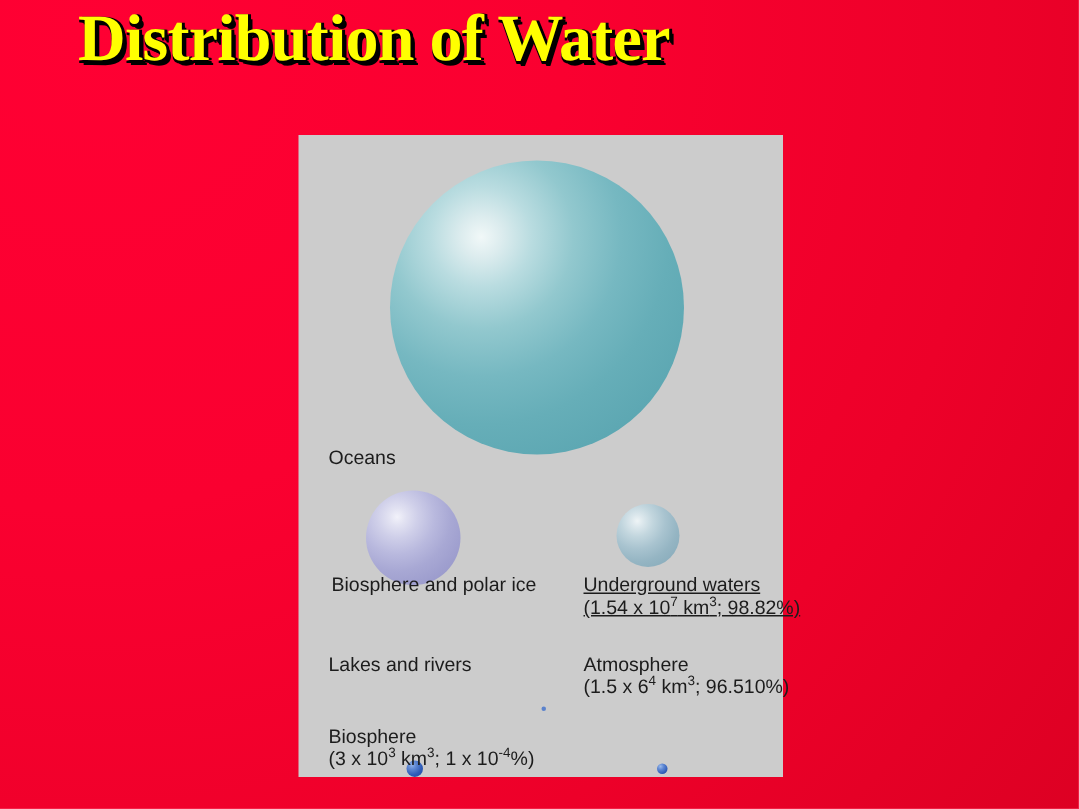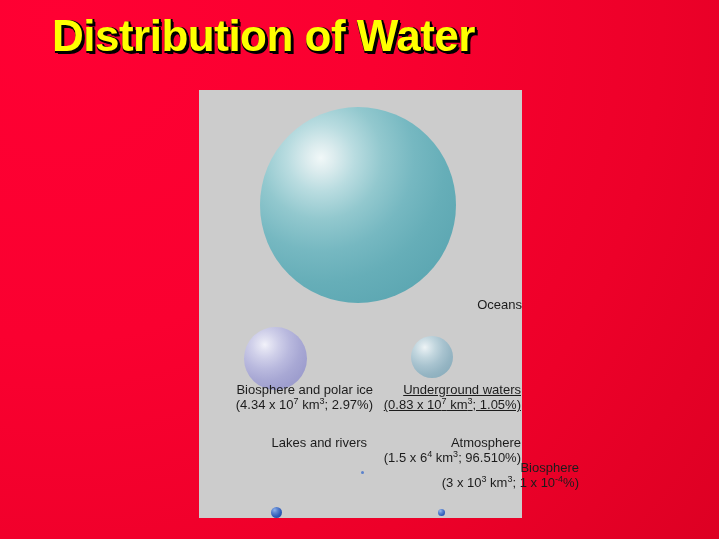--- a/index.html
+++ b/index.html
@@ -20,32 +20,33 @@
     background: #fa0030;
     background-image:
       radial-gradient(circle at 8% 4%, #ff0033 0%, #fa0030 38%, #ed0029 72%, #dd0023 100%);
     overflow: hidden;
   }
 
   
   #slide-title {
     position: absolute;
     left: 52px;
-    top: 10px;
+    top: 0;
     font-size: 44px;
     font-weight: bold;
     color: #ffff00;
     letter-spacing: -0.5px;
     line-height: 52px;
     white-space: nowrap;
     text-shadow:
       2px 2px 0 #000,
       2px 0 0 #000,
       0 2px 0 #000,
       3px 3px 0 #000;
+    font-family: Liberation Serif, serif;
   }
 
   
   #diagram-panel {
     position: absolute;
     left: 199px;
     top: 90px;
     width: 323px;
     height: 428px;
     background: #cccccc;
@@ -138,41 +139,42 @@
     left: 162px;
     top: 381px;
     width: 3px;
     height: 3px;
     background: #5b82cc;
   }
 
   
   .label {
     position: absolute;
-    text-align: right;
+    text-align: left;
     color: #1c1c1c;
     font-size: 13px;
     line-height: 15px;
     white-space: nowrap;
+    padding-left: 20px;
   }
   .label .lname { display: block; }
   .label .lval  { display: block; }
   .label sup {
     font-size: 9px;
     line-height: 0;
     vertical-align: super;
   }
 
   #label-oceans       { left: 0;    top: 207px; width: 323px; }
   #label-glaciers     { left: 2px;  top: 292px; width: 172px; }
   #label-underground  { left: 170px;top: 292px; width: 152px; text-decoration: underline; }
   #label-lakes        { left: 0px;  top: 345px; width: 168px; }
   #label-atmosphere   { left = 0;   }
   #label-atmosphere   { left: 170px;top: 345px; width: 152px; }
-  #label-biosphere    { left: 0;    top: 370px; width: 380px; }
+  #label-biosphere    { left: 0;    top: 393px; width: 380px; }
 </style>
 </head>
 <body>
 
 <div id="slide">
 
   <div id="slide-title">Distribution of Water</div>
 
   <div id="diagram-panel">
 
@@ -182,26 +184,25 @@
     <div class="sphere" id="sphere-lakes"></div>
     <div class="sphere" id="sphere-atmosphere"></div>
     <div class="sphere" id="sphere-biosphere"></div>
 
     <div class="label" id="label-oceans">
       <span class="lname">Oceans</span>
     </div>
 
     <div class="label" id="label-glaciers">
       <span class="lname">Biosphere and polar ice</span>
-      <span class="lval"><span>(4.34 x 10</span><sup>7</sup><span> km</span><sup>3</sup><span>; 2.97%)</span></span>
     </div>
 
     <div class="label" id="label-underground">
       <span class="lname">Underground waters</span>
-      <span class="lval"><span>(0.83 x 10</span><sup>7</sup><span> km</span><sup>3</sup><span>; 1.05%)</span></span>
+      <span class="lval"><span>(1.54 x 10</span><sup>7</sup><span> km</span><sup>3</sup><span>; 98.82%)</span></span>
     </div>
 
     <div class="label" id="label-lakes">
       <span class="lname">Lakes and rivers</span>
     </div>
 
     <div class="label" id="label-atmosphere">
       <span class="lname">Atmosphere</span>
       <span class="lval"><span>(1.5 x 6</span><sup>4</sup><span> km</span><sup>3</sup><span>; 96.510%)</span></span>
     </div>

